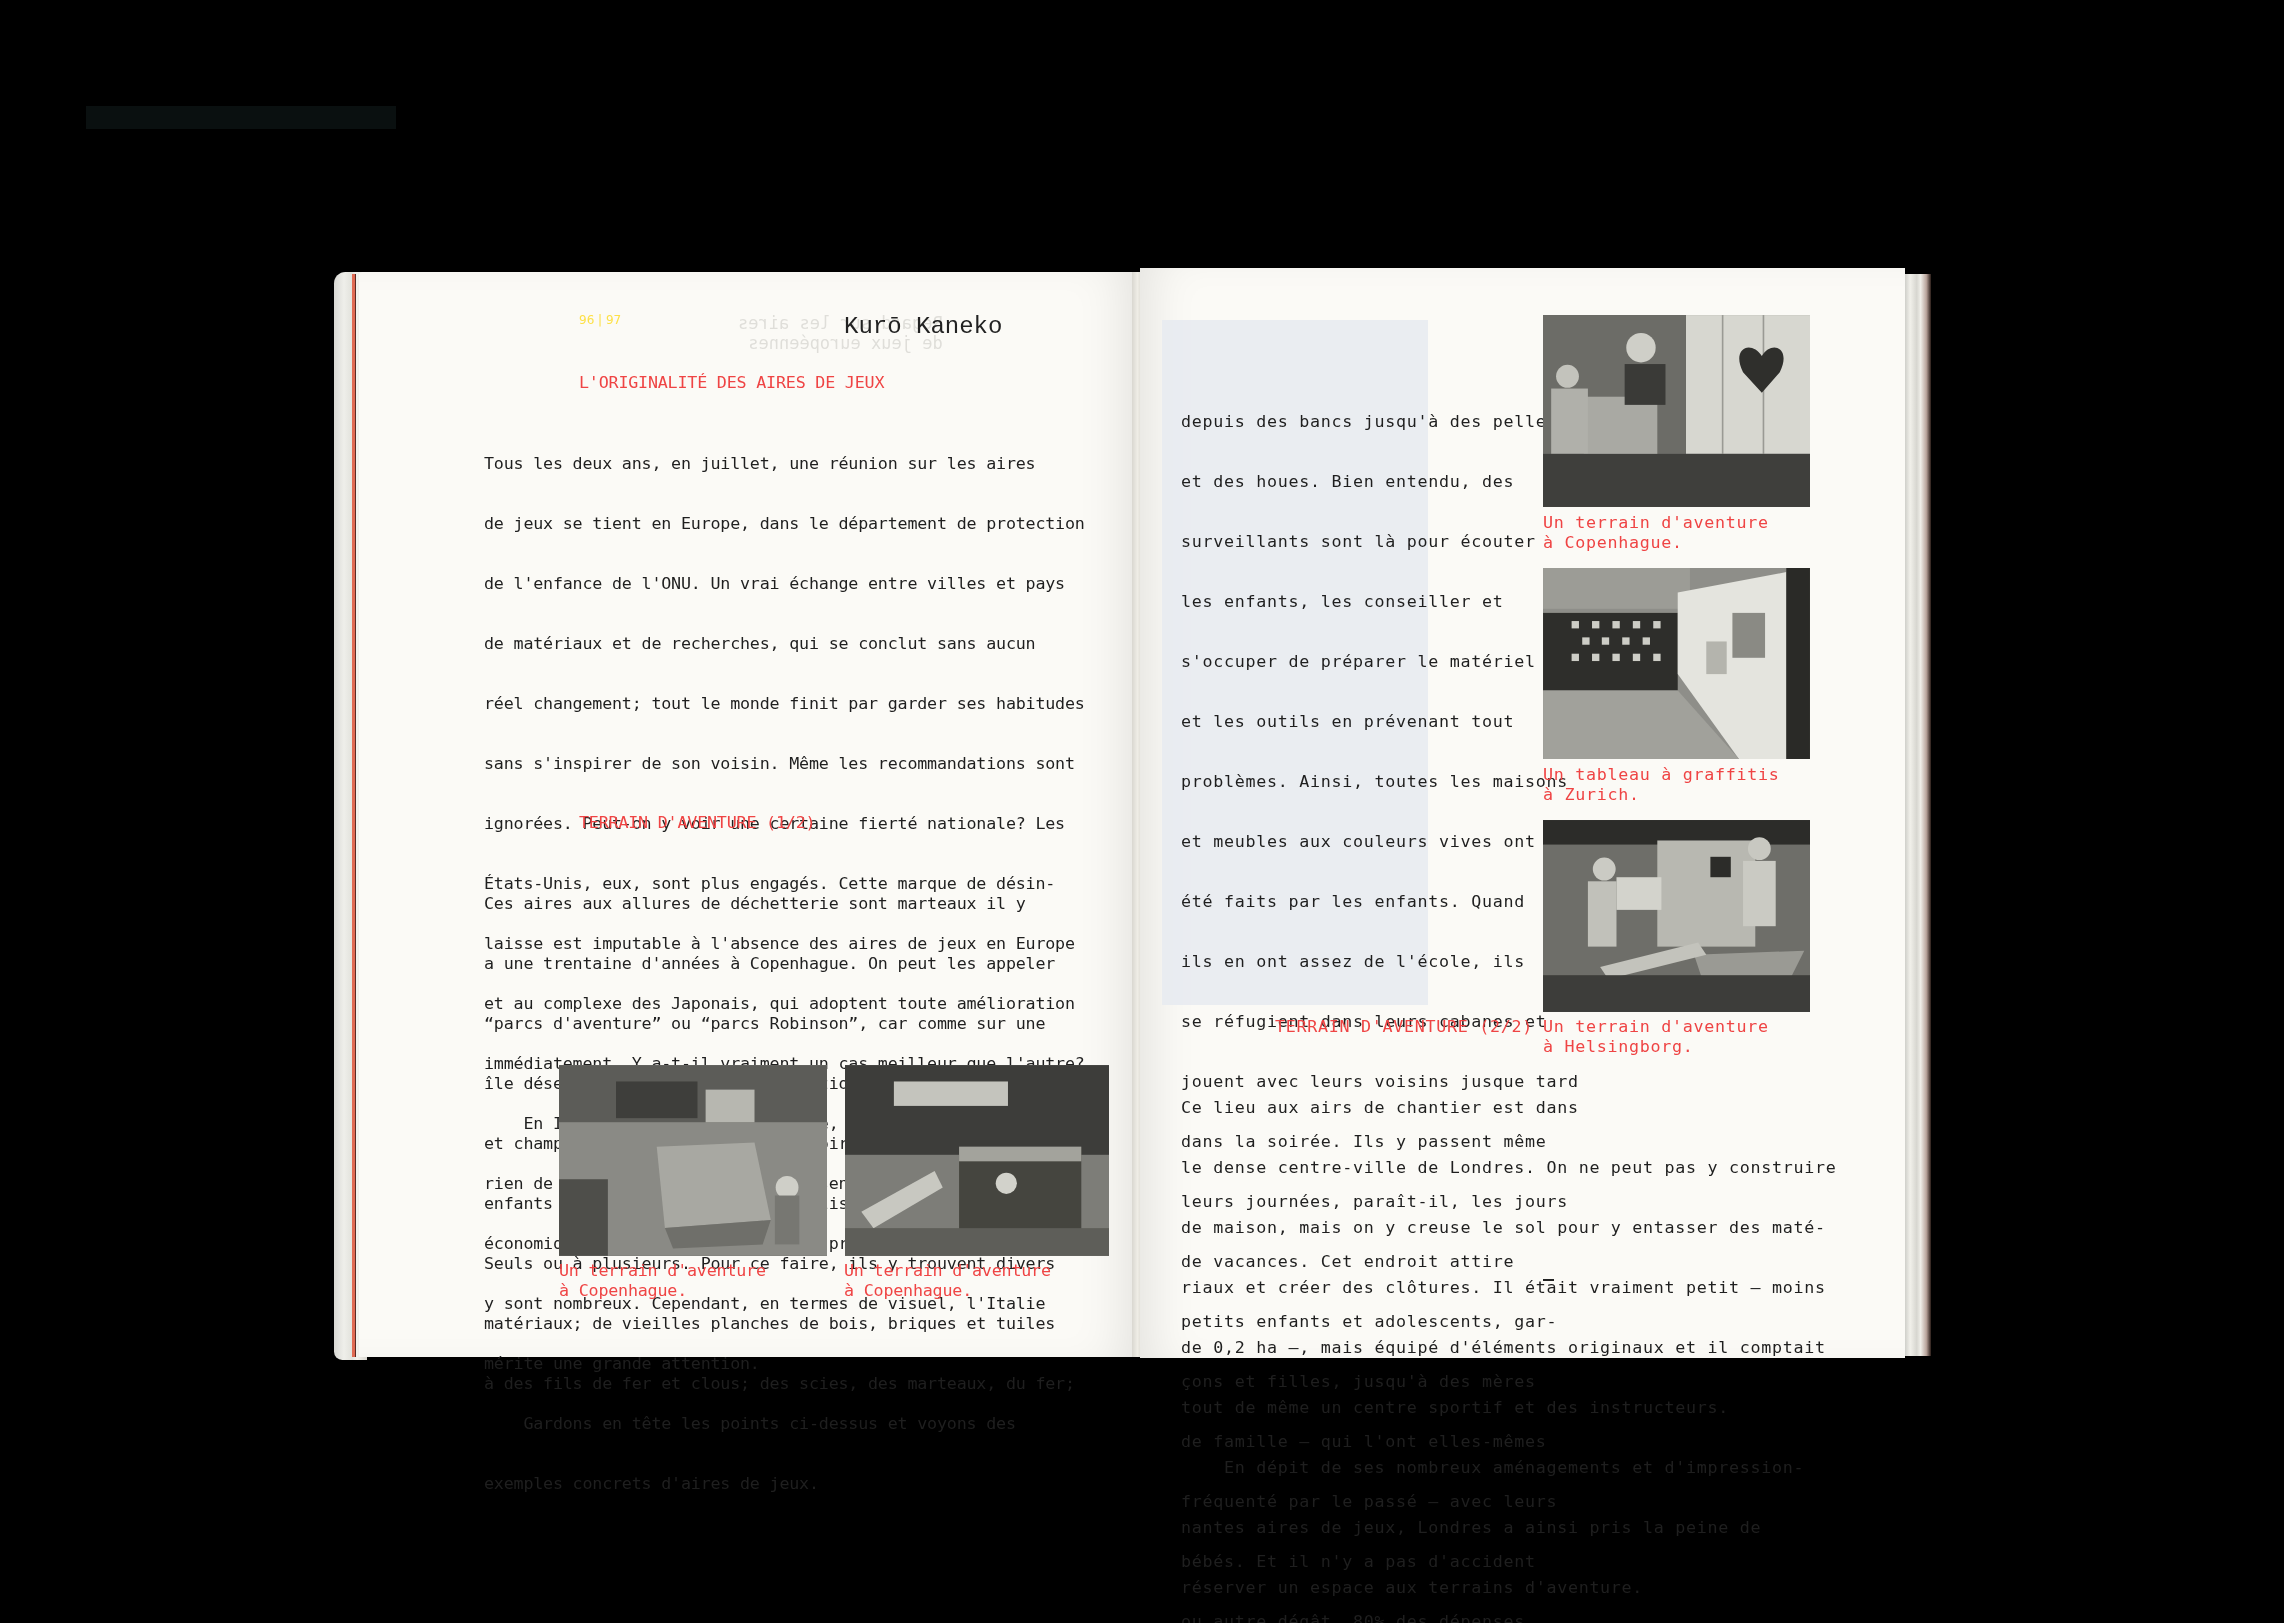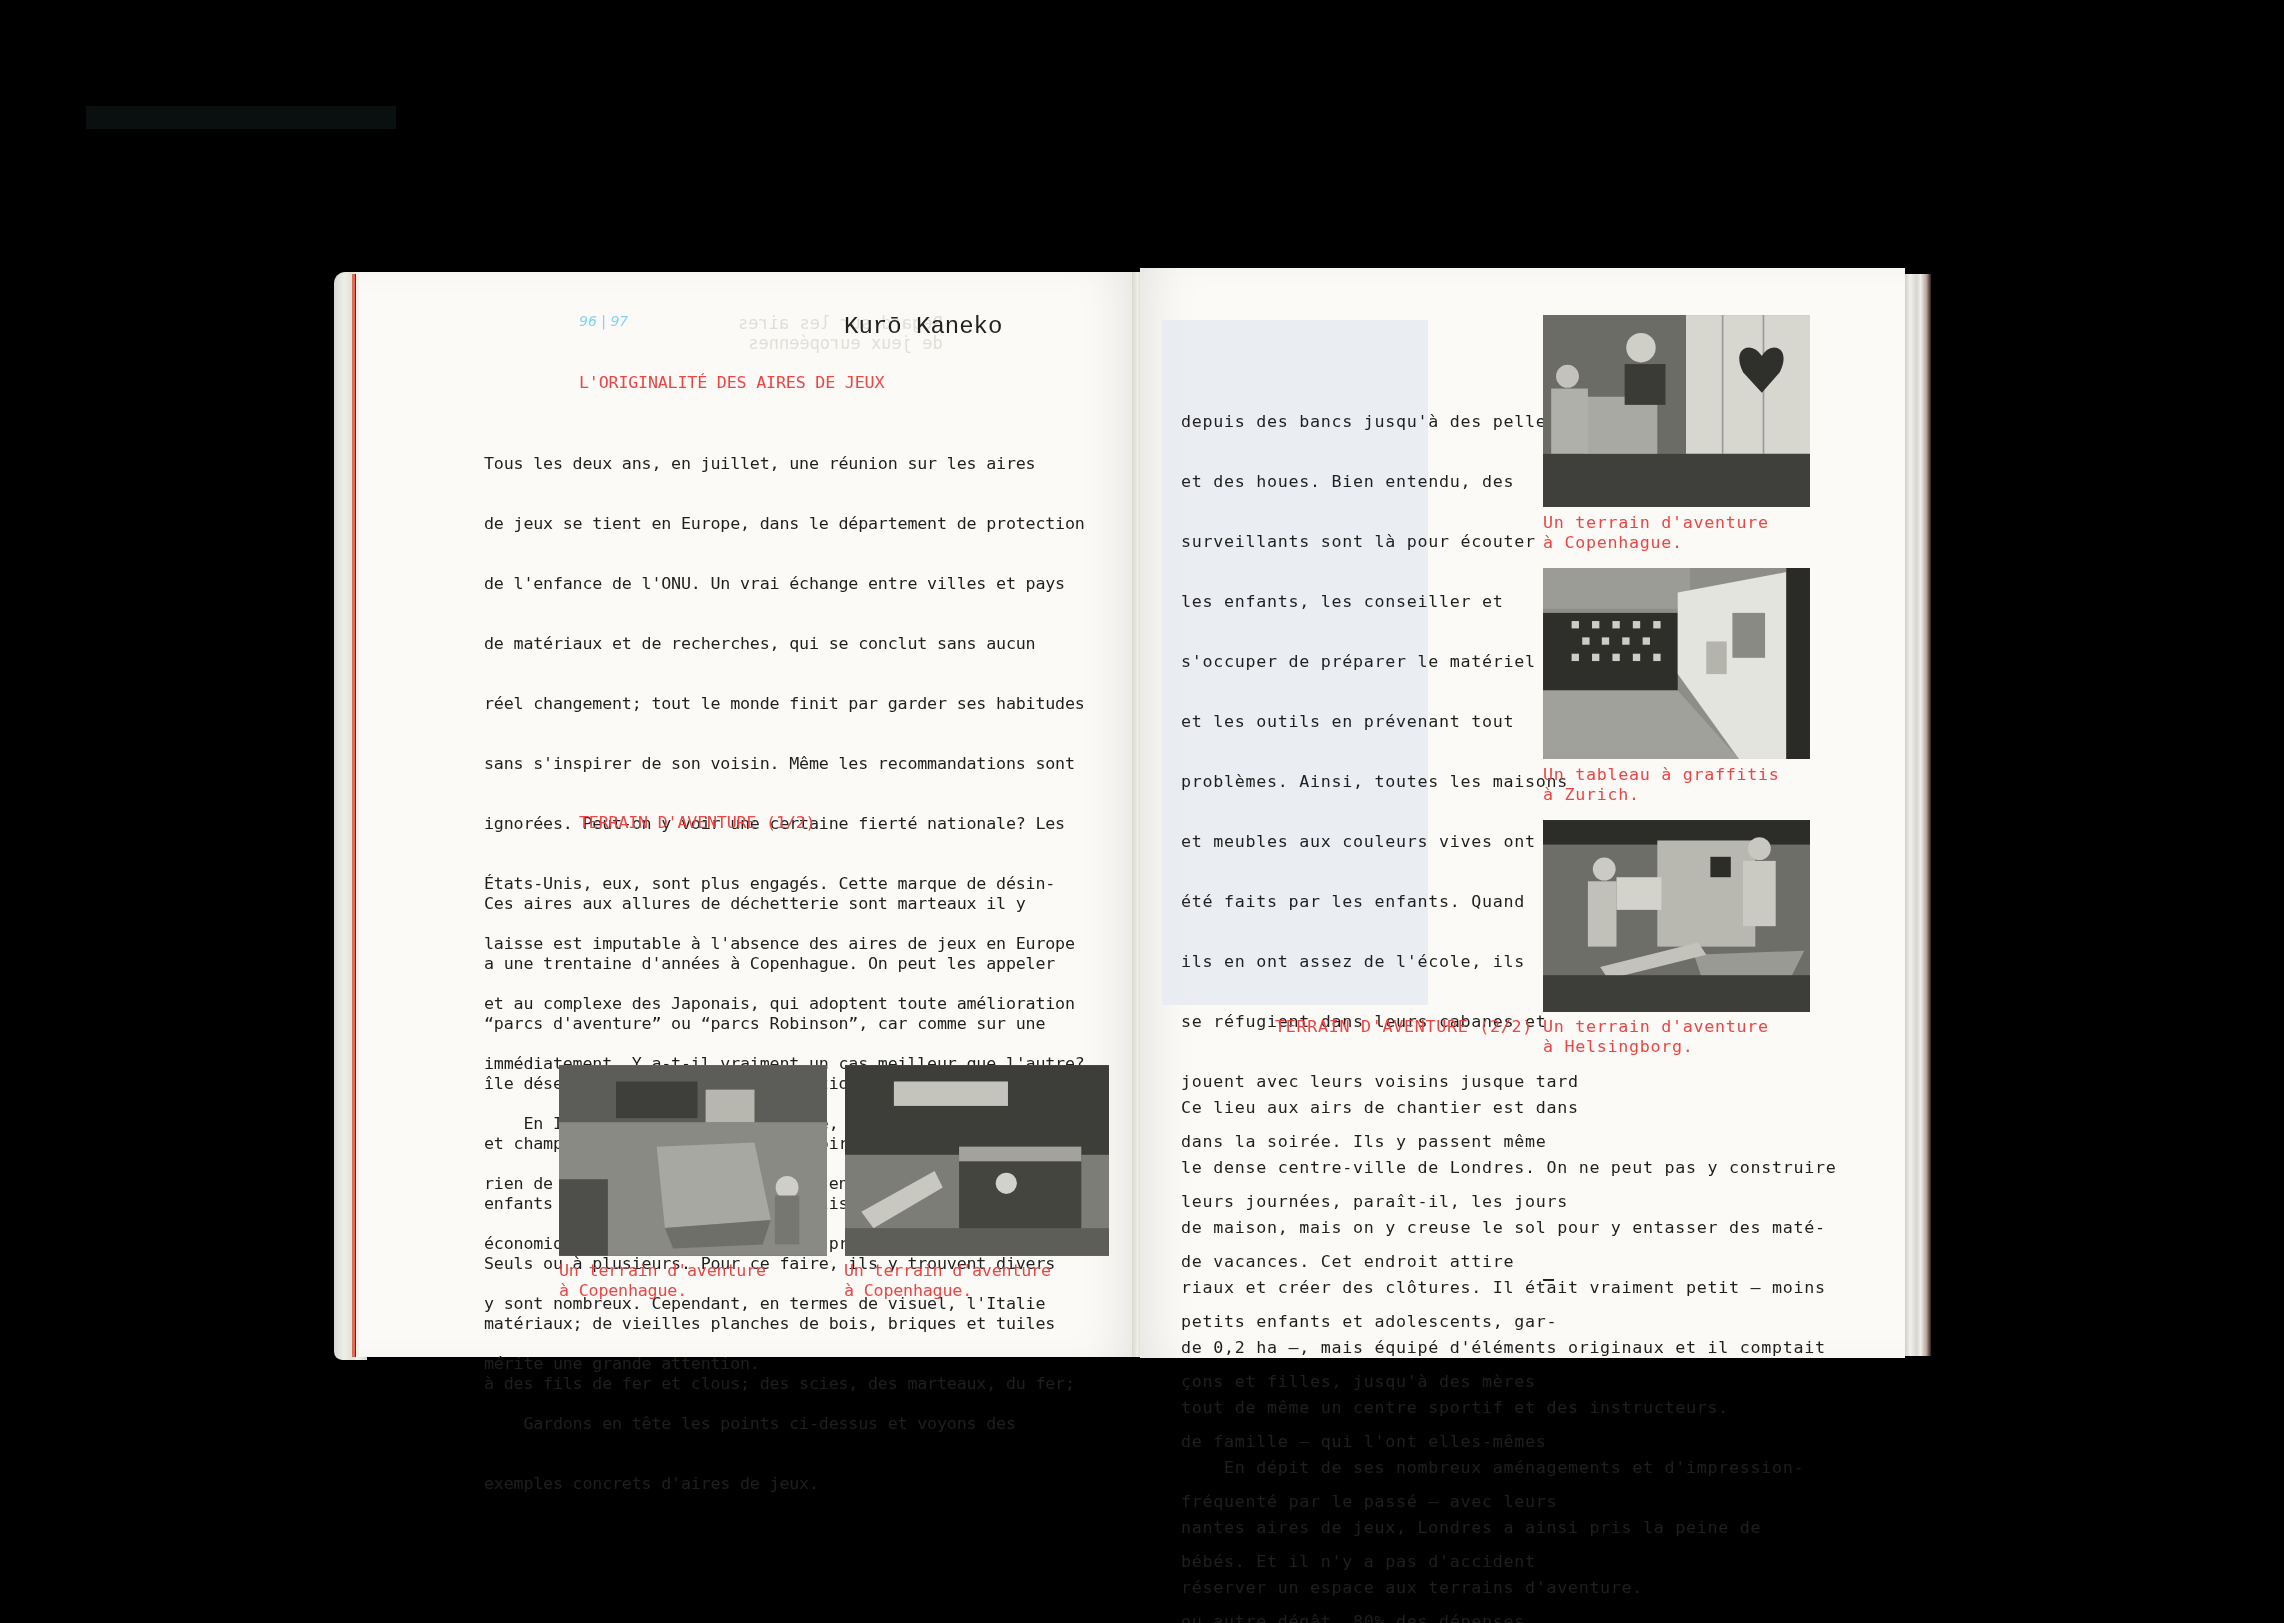--- a/index.html
+++ b/index.html
@@ -16,21 +16,21 @@
     .red-edge-dark { position: absolute; left: 355px; top: 274px; width: 0.8px; height: 1083px; background: #5a2a24; }
     .stack-right { position: absolute; left: 1905px; top: 274px; width: 26px; height: 1082px; background: linear-gradient(90deg,#cfcfca 0,#f1f0ea 20%,#d7d6d0 45%,#efeee8 60%,#b9a59c 82%,#2b1d18 100%); }
 
     .page { position: absolute; background: #fbfaf6; }
     .page-left { left: 359px; top: 272px; width: 775px; height: 1085px; border-radius: 3.3px 0 0 1.6px; box-shadow: inset -33px 0 49px -24.5px rgba(0,0,0,0.10); }
     .page-right { left: 1140px; top: 268px; width: 765px; height: 1090px; box-shadow: inset 33px 0 49px -24.5px rgba(0,0,0,0.10); }
     .gutter { position: absolute; left: 1132px; top: 272px; width: 11.4px; height: 1085px; background: linear-gradient(90deg,#d9d7d0,#efede6,#d6d4cc); }
 
     .ghost { position: absolute; color: #c9c8c3; opacity: 0.55; transform: scaleX(-1); font-size: 17px; line-height: 20.4px; white-space: pre; }
 
-    .header-page-num { position: absolute; left: 579px; top: 313px; font-size: 14px; font-family: "DejaVu Sans", sans-serif; color: #7dd3fc; font-style: italic; }
+    .header-page-num { position: absolute; left: 579px; top: 313px; font-size: 12px; font-family: "DejaVu Sans", sans-serif; color: #fde047; }
     .header-author { position: absolute; left: 844px; top: 313px; font-size: 24px; font-family: Liberation Mono, monospace; color: #222; }
 
     .text-block { position: absolute; font-size: 16.7px; line-height: 20px; color: #1f1f1f; white-space: pre; letter-spacing: -0.2px; }
     .heading { position: absolute; font-size: 16.7px; color: #ef4444; letter-spacing: -0.2px; }
     .p-line { display: block; }
 
     .photo { position: absolute; background: #6a6a66; overflow: hidden; }
     .caption { position: absolute; font-size: 16.7px; line-height: 20px; color: #ef4444; white-space: pre; letter-spacing: -0.2px; }
     .blue-rect { position: absolute; left: 1162px; top: 320px; width: 266px; height: 685px; background: #e6eaf0; opacity: 0.85; }
     .dash { position: absolute; left: 1543px; top: 1279px; width: 11.4px; height: 1.6px; background: #222; }

